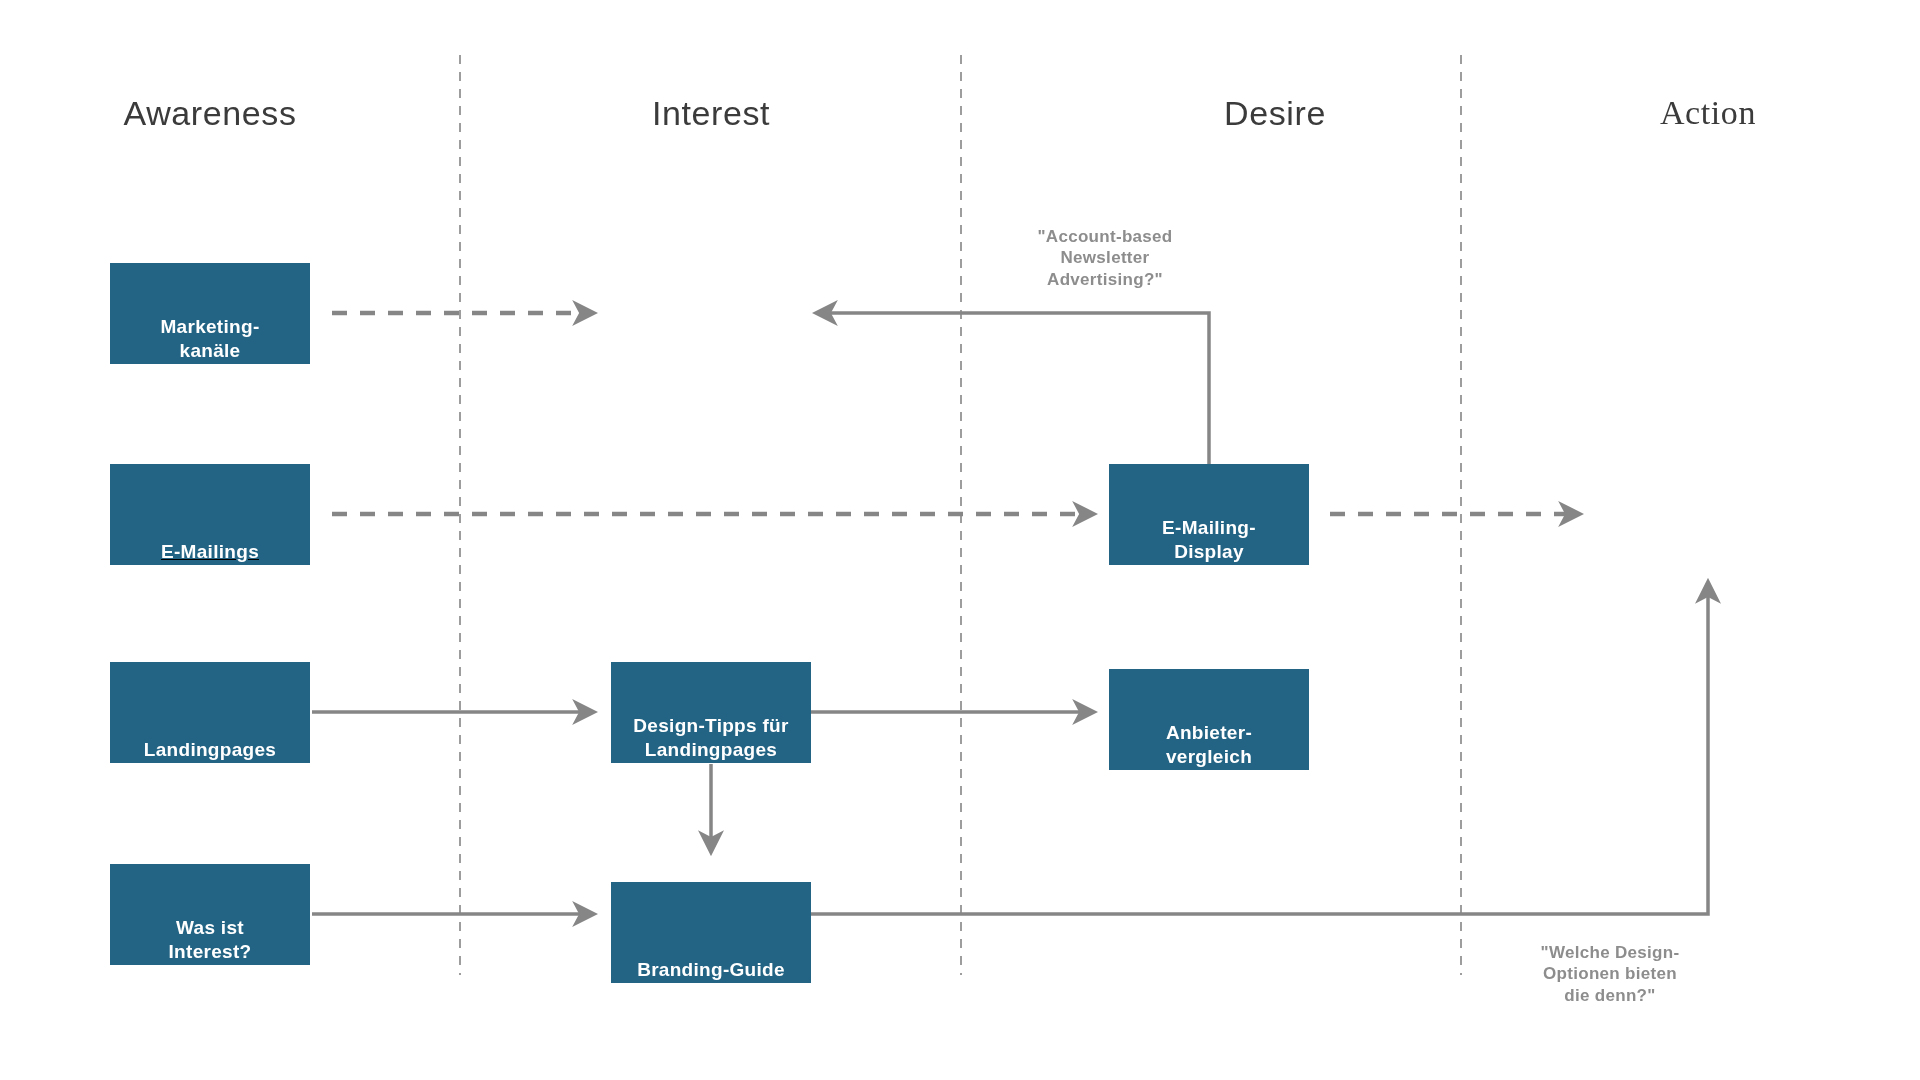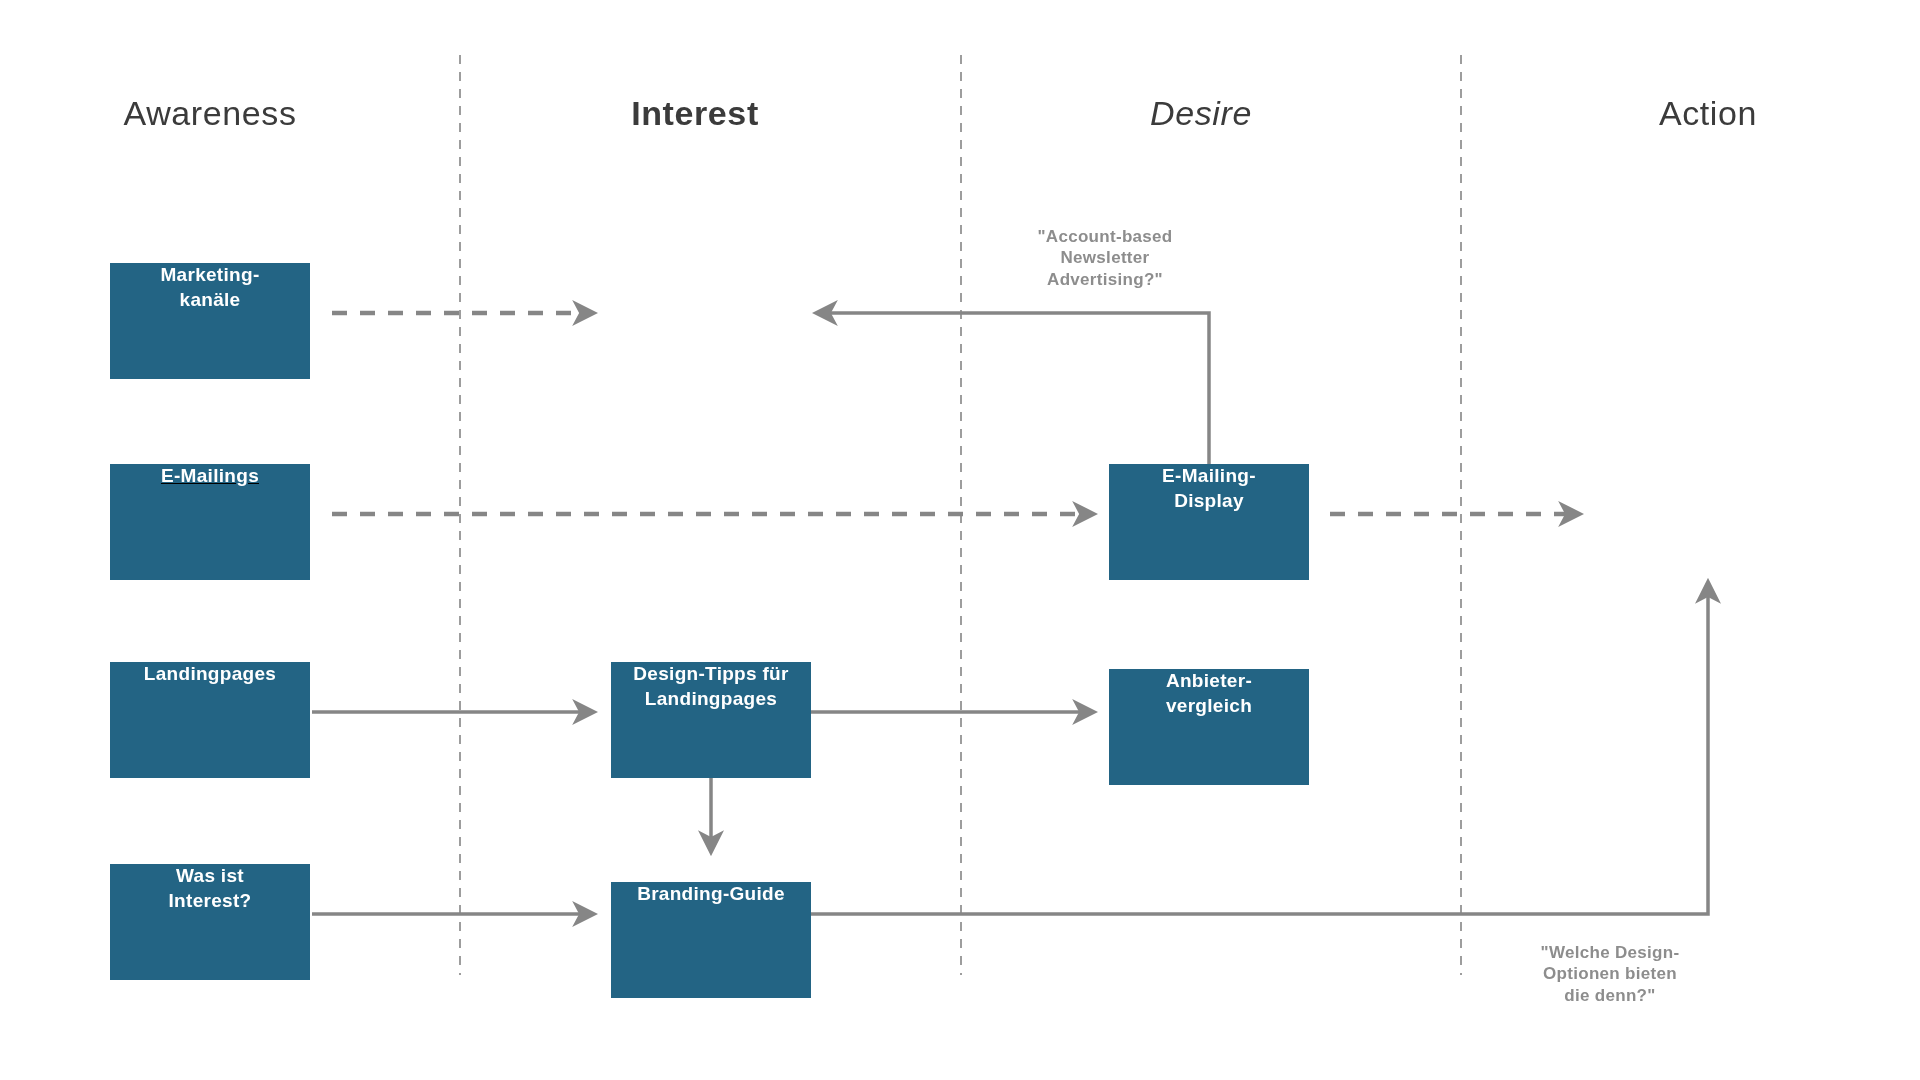--- a/index.html
+++ b/index.html
@@ -8,22 +8,22 @@
   .wires{position:absolute;left:0;top:0;width:1920px;height:1080px;}
   .divider{stroke:#9d9d9d;stroke-width:2;stroke-dasharray:9 8;}
   .dash-arrow{stroke:#868686;stroke-width:4.5;stroke-dasharray:15 13;fill:none;}
   .solid-arrow{stroke:#868686;stroke-width:3.5;fill:none;}
   .arrowhead-fill{fill:#868686;}
   .col-heading{
     position:absolute;top:94px;transform:translateX(-50%);
     font-size:34px;font-weight:500;color:#3b3b3b;letter-spacing:.6px;white-space:nowrap;
   }
   .node{
-    position:absolute;width:200px;height:116px;background:#236484;
-    display:flex;align-items:flex-start;justify-content:center;
+    position:absolute;width:200px;height:101px;background:#236484;
+    display:flex;align-items:flex-end;justify-content:center;
   }
   .node-label{
     color:#ffffff;font-size:19px;font-weight:700;line-height:1.3;
     text-align:center;white-space:pre-line;letter-spacing:.3px;
   }
   .annotation{
     position:absolute;width:280px;transform:translateX(-50%);
     text-align:center;color:#8d8d8d;font-size:17px;font-weight:600;
     line-height:1.25;white-space:pre-line;letter-spacing:.3px;
   }
@@ -50,23 +50,23 @@
 
     <polyline class="solid-arrow" points="1209,464 1209,313 827,313" marker-end="url(#arrowhead)"></polyline>
     <line class="solid-arrow" x1="312" y1="712" x2="583" y2="712" marker-end="url(#arrowhead)"></line>
     <line class="solid-arrow" x1="811" y1="712" x2="1083" y2="712" marker-end="url(#arrowhead)"></line>
     <line class="solid-arrow" x1="711" y1="764" x2="711" y2="841" marker-end="url(#arrowhead)"></line>
     <line class="solid-arrow" x1="312" y1="914" x2="583" y2="914" marker-end="url(#arrowhead)"></line>
     <polyline class="solid-arrow" points="811,914 1708,914 1708,593" marker-end="url(#arrowhead)"></polyline>
   </svg>
 
   <div class="col-heading" style="left:210px;">Awareness</div>
-  <div class="col-heading" style="left:695px;font-weight:bold;">Interest</div>
-  <div class="col-heading" style="left:1201px;font-style:italic;">Desire</div>
-  <div class="col-heading" style="left:1708px;">Action</div>
+  <div class="col-heading" style="left:711px;">Interest</div>
+  <div class="col-heading" style="left:1275px;">Desire</div>
+  <div class="col-heading" style="left:1708px;font-family:Liberation Serif, serif;">Action</div>
 
   <div class="node" style="left:110px;top:263px;">
     <span class="node-label">Marketing-
 kanäle</span>
   </div>
   <div class="node" style="left:110px;top:464px;text-decoration:underline;">
     <span class="node-label">E-Mailings</span>
   </div>
   <div class="node" style="left:110px;top:662px;">
     <span class="node-label">Landingpages</span>

